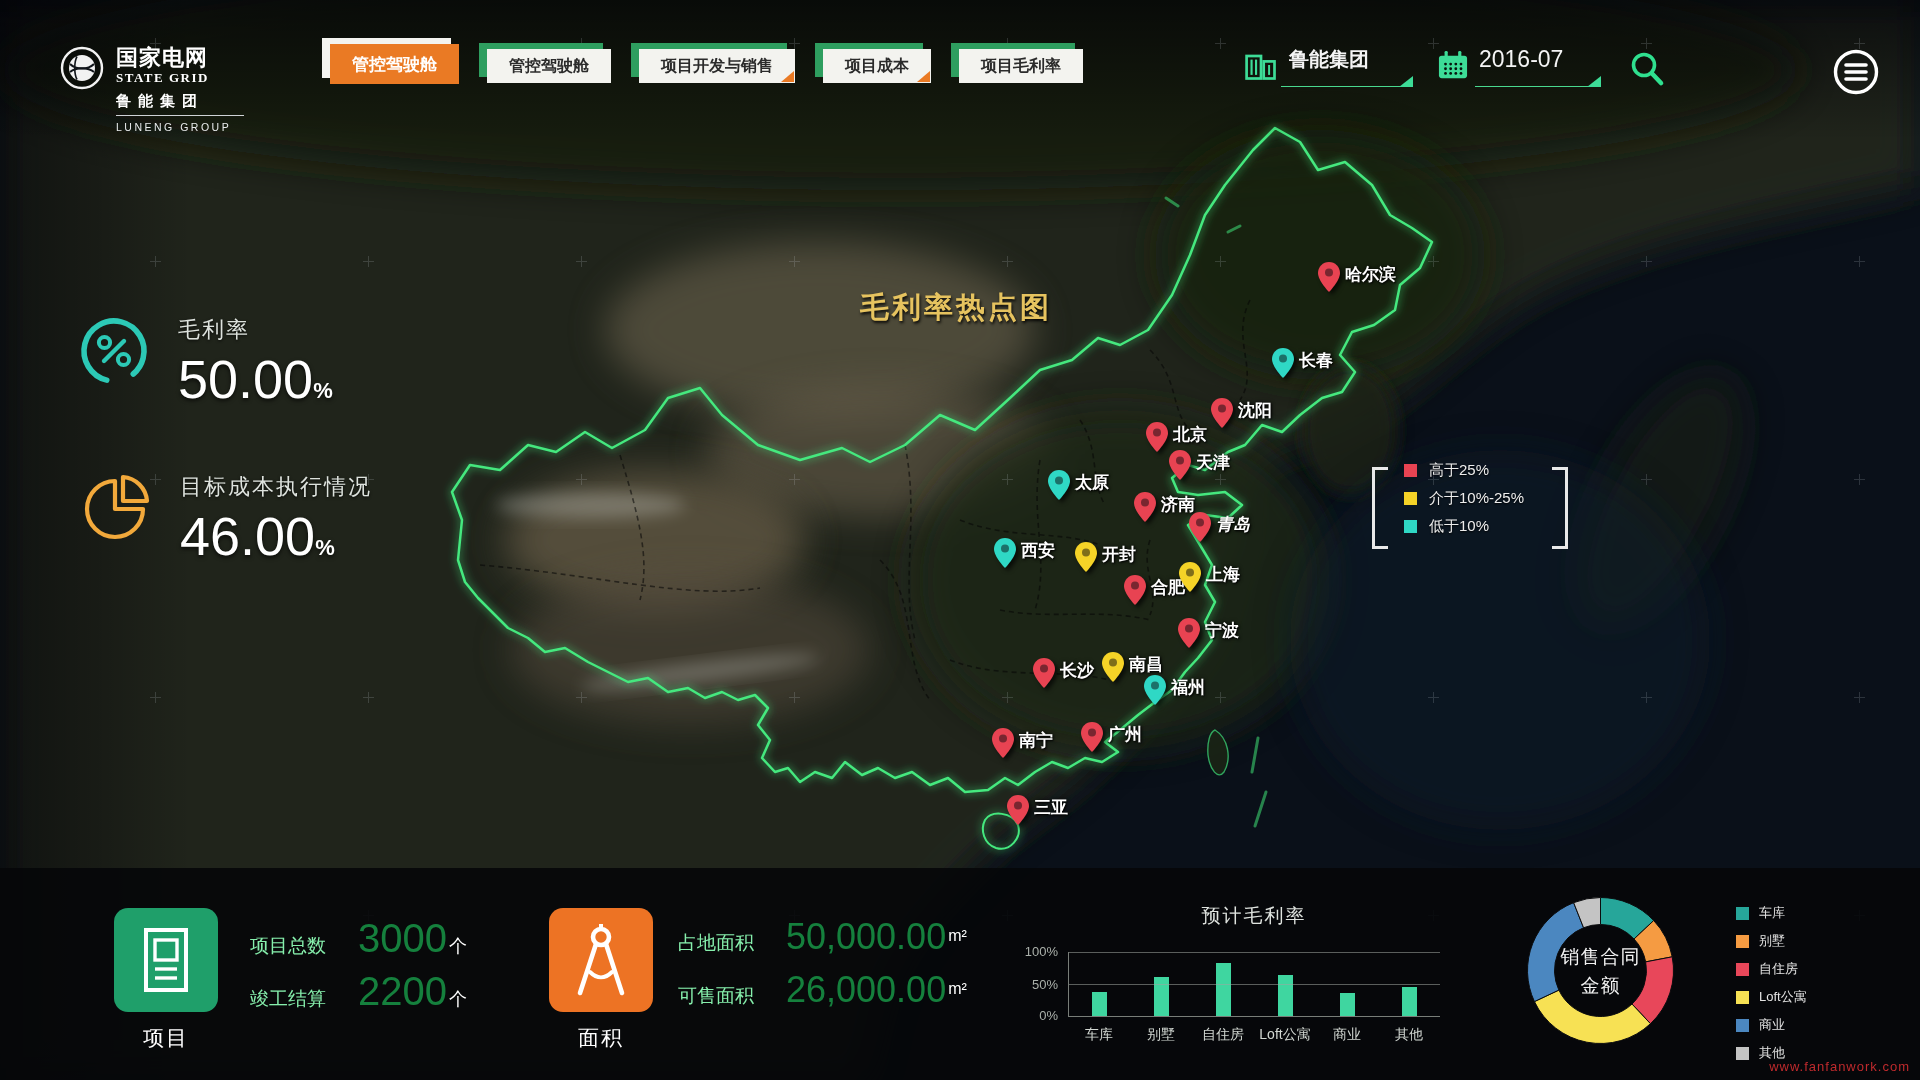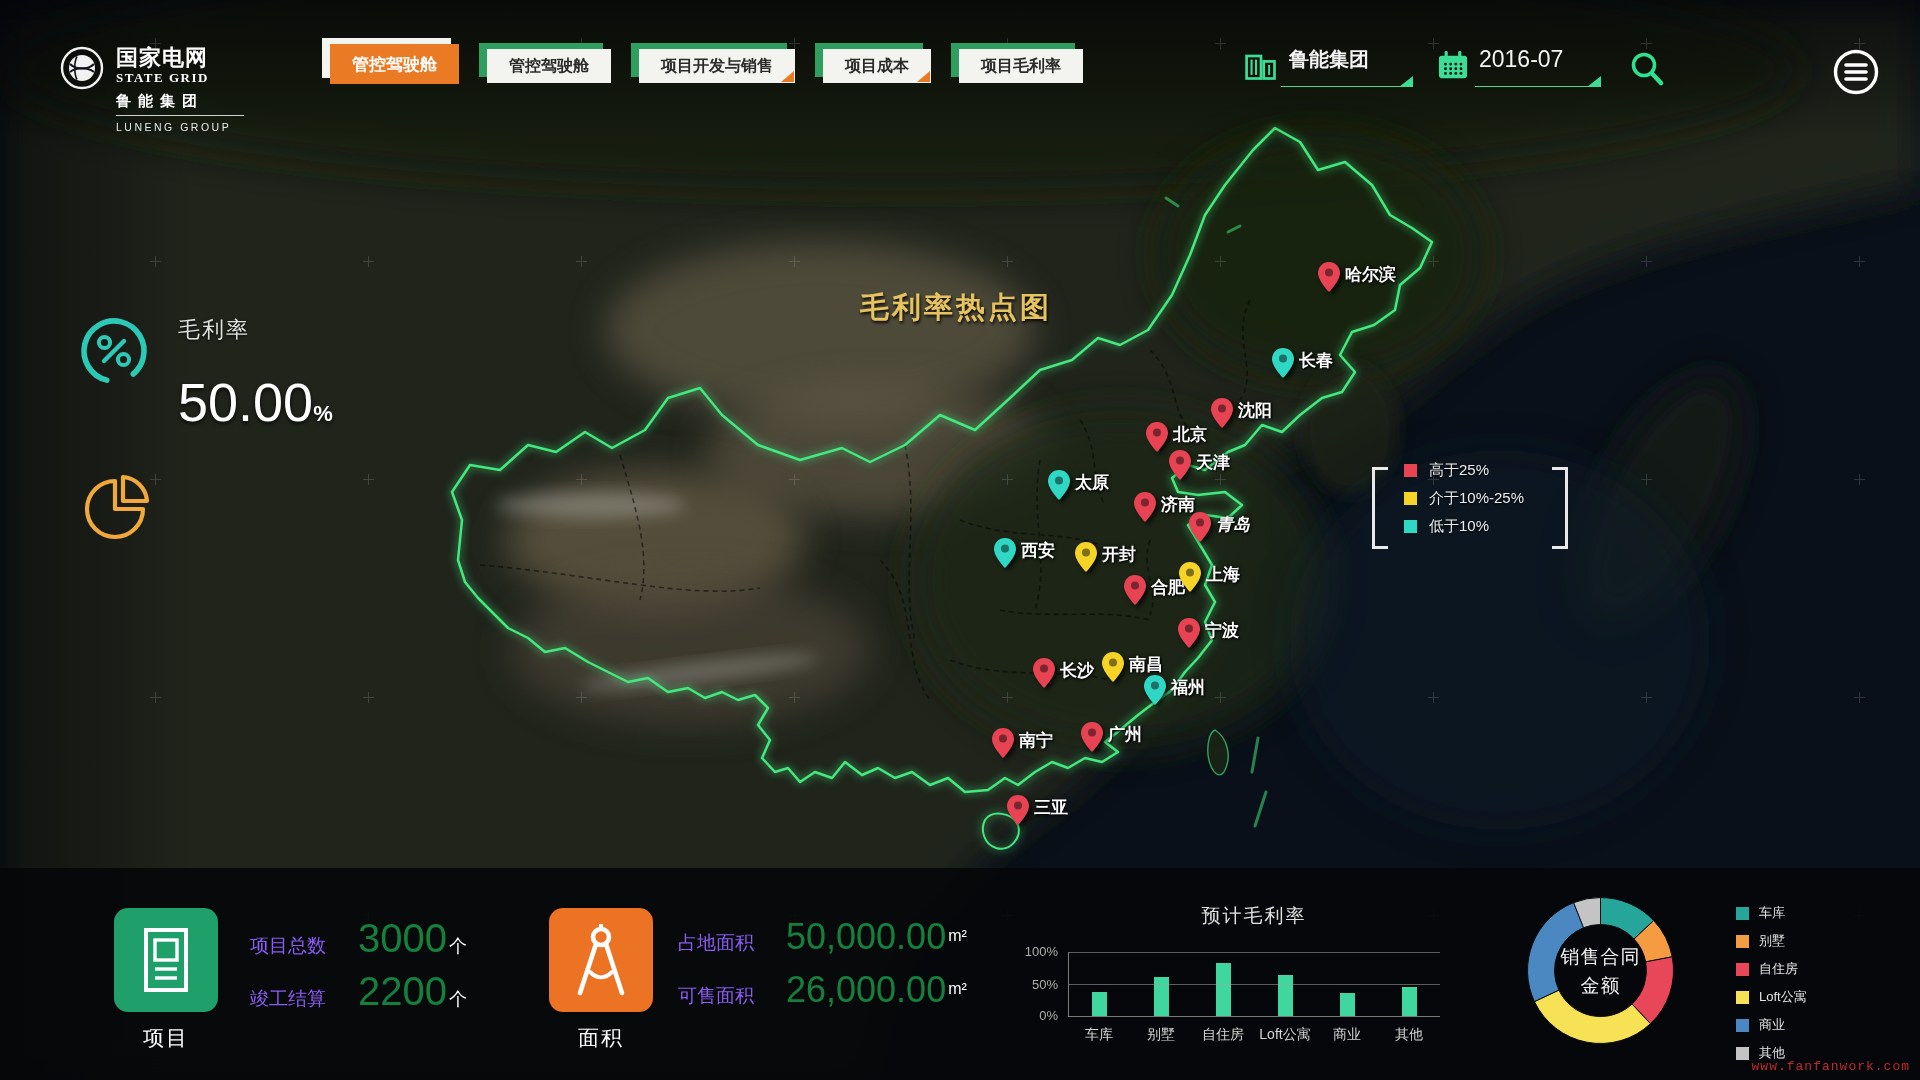--- a/index.html
+++ b/index.html
@@ -47,21 +47,21 @@
   .underline .tri { position:absolute; right:0; bottom:0; width:0; height:0;
     border-left:14px solid transparent; border-bottom:11px solid #3ddc97; }
   .search-btn { position:absolute; left:1628px; top:50px; z-index:3; cursor:pointer; }
   .menu-btn { position:absolute; left:1832px; top:48px; z-index:3; cursor:pointer; }
 
   
   .kpi { position:absolute; z-index:3; display:flex; }
   .kpi-icon { flex:0 0 auto; }
   .kpi-body { margin-left:28px; }
   .kpi-label { color:#dde2dd; font-size:22px; letter-spacing:2px; text-shadow:0 1px 3px rgba(0,0,0,.8); }
-  .kpi-value { color:#fff; font-size:54px; font-weight:500; line-height:58px; text-shadow:0 2px 4px rgba(0,0,0,.7);margin-top:28px; }
+  .kpi-value { color:#fff; font-size:54px; font-weight:500; line-height:69px; text-shadow:0 2px 4px rgba(0,0,0,.7); }
   .kpi-unit { font-size:22px; font-weight:bold; }
 
   
   .map-title { position:absolute; left:860px; top:288px; z-index:3; color:#e6c35f; font-size:29px; font-weight:bold;
     letter-spacing:3px; text-shadow:1px 2px 3px rgba(0,0,0,.9); }
   .legend { position:absolute; left:1372px; top:447px; width:196px; height:102px; z-index:3; }
   .bracket { position:absolute; top:20px; bottom:0; width:16px; }
   .bracket.l { left:0; border-left:3px solid #e9e9e9; border-top:3px solid #e9e9e9; border-bottom:3px solid #e9e9e9; }
   .bracket.r { right:0; border-right:3px solid #e9e9e9; border-top:3px solid #e9e9e9; border-bottom:3px solid #e9e9e9; }
   .legend-rows { position:absolute; left:32px; top:14px; }
@@ -75,21 +75,21 @@
     text-shadow:1px 1px 2px #000, 0 0 4px rgba(0,0,0,.9); }
 
   
   .bottom-panel { position:absolute; left:0; top:868px; width:1920px; height:212px;
     background:rgba(6,7,9,.9); z-index:2; }
   .stat-card { position:absolute; z-index:3; }
   .stat-icon { width:104px; height:104px; border-radius:14px; display:flex; align-items:center; justify-content:center; }
   .stat-name { text-align:center; color:#fff; font-size:21px; margin-top:12px; letter-spacing:2px; }
   .stat-rows { position:absolute; z-index:3; }
   .stat-row { display:flex; align-items:baseline; height:53px; }
-  .stat-row-label { width:108px; color:#8b5cf6; font-size:19px; }
+  .stat-row-label { width:108px; color:#86efac; font-size:19px; }
   .stat-row-value { color:#15803d; font-size:40px; font-weight:500; margin-left:0; white-space:nowrap; }
   .stat-row-unit { color:#fff; font-size:18px; margin-left:2px; }
   .area .stat-row-value { font-size:36px; }
   .area .stat-row-unit { font-size:16px; position:relative; top:-8px; }
 
   .bar-chart-title { position:absolute; left:1068px; top:903px; width:372px; text-align:center;
     color:#e0e4e0; font-size:19px; letter-spacing:2px; z-index:3; }
   .bar-plot { position:absolute; left:1068px; top:952px; width:372px; height:65px; z-index:3;
     border-left:1px solid #787d78; border-bottom:1px solid #787d78; display:flex; align-items:flex-end; }
   .gridline { position:absolute; left:0; width:100%; height:1px; background:rgba(160,165,160,.55); }
@@ -101,21 +101,21 @@
 
   .donut-wrap { position:absolute; left:1525px; top:895px; width:151px; height:151px; z-index:3; }
   .donut-center { position:absolute; left:0; top:0; width:151px; height:151px; display:flex; flex-direction:column;
     align-items:center; justify-content:center; color:#f2f2f2; font-size:19px; font-weight:500; letter-spacing:1px; line-height:29px; }
   .donut-legend { position:absolute; left:1736px; top:904px; z-index:3; }
   .dl-row { display:flex; align-items:center; margin-bottom:10px; }
   .dl-sq { width:13px; height:13px; margin-right:10px; }
   .dl-lb { color:#e3e3e3; font-size:13px; }
 
   .watermark { position:absolute; right:10px; bottom:6px; z-index:5; color:#bf2a2d;
-    font-family:Liberation Mono, monospace; font-size:13px; letter-spacing:1px; }
+    font-family:Liberation Sans, sans-serif; font-size:13px; letter-spacing:1px; }
 </style>
 </head>
 <body>
 
 <div id="stage">
 
   <svg id="mapbg" width="1920" height="1080" viewBox="0 0 1920 1080">
     <defs>
       <filter id="soft" x="-40%" y="-40%" width="180%" height="180%">
           <feGaussianBlur stdDeviation="18"></feGaussianBlur>
@@ -329,20 +329,24 @@
       <div class="kpi-label">毛利率</div>
       <div class="kpi-value"><span>50.00</span><span class="kpi-unit">%</span></div>
     </div>
   </div>
 
   <div class="kpi" style="left:78px; top:472px;">
     <svg class="kpi-icon" width="74" height="74" viewBox="0 0 74 74">
       <path d="M37,37 L37,9 A28,28 0 1,0 65,37 Z" fill="none" stroke="#f2a93b" stroke-width="4.2" stroke-linejoin="round"></path>
       <path d="M45,29 L45,5 A26,26 0 0,1 69,29 Z" fill="none" stroke="#f2a93b" stroke-width="4.2" stroke-linejoin="round"></path>
     </svg>
+    <div class="kpi-body">
+      <div class="kpi-label">目标成本执行情况</div>
+      <div class="kpi-value"><span>46.00</span><span class="kpi-unit">%</span></div>
+    </div>
   </div>
 
   <div class="map-title">毛利率热点图</div>
 
   <div class="legend">
     <div class="bracket l"></div>
     <div class="bracket r"></div>
     <div class="legend-rows" id="legendRows">
         <div class="legend-row">
           <span class="legend-sq" style="background:#e84352"></span>

